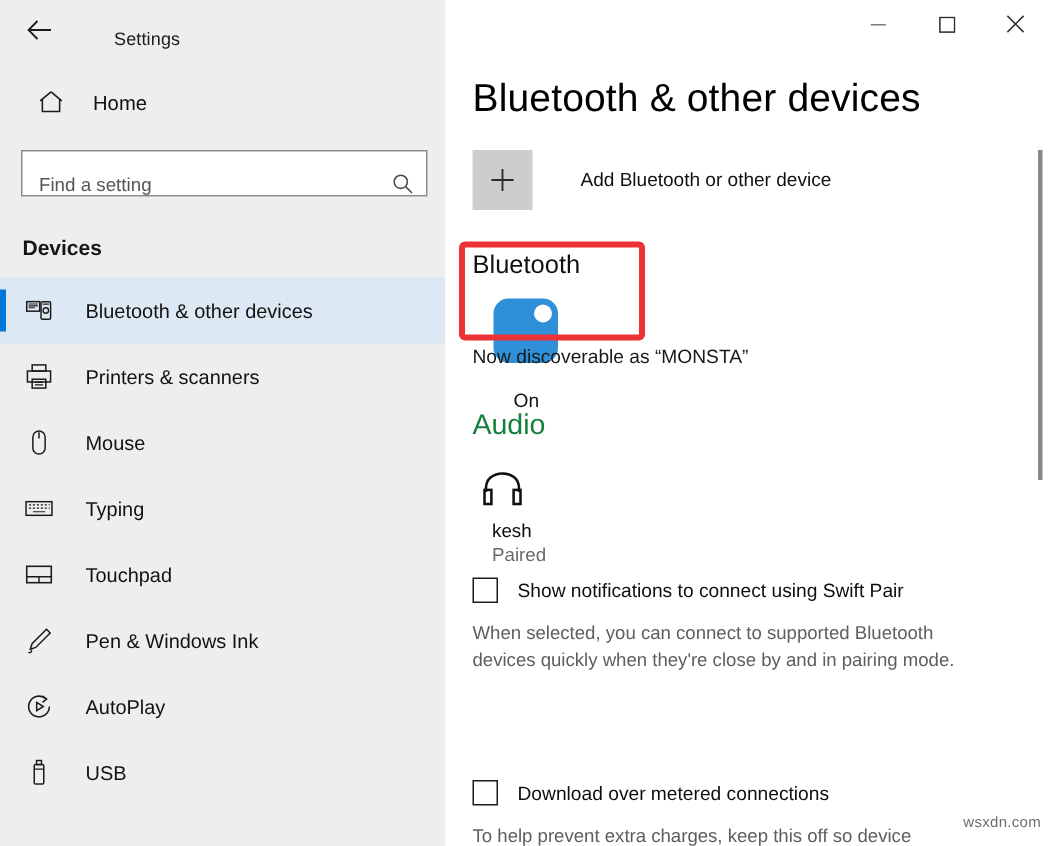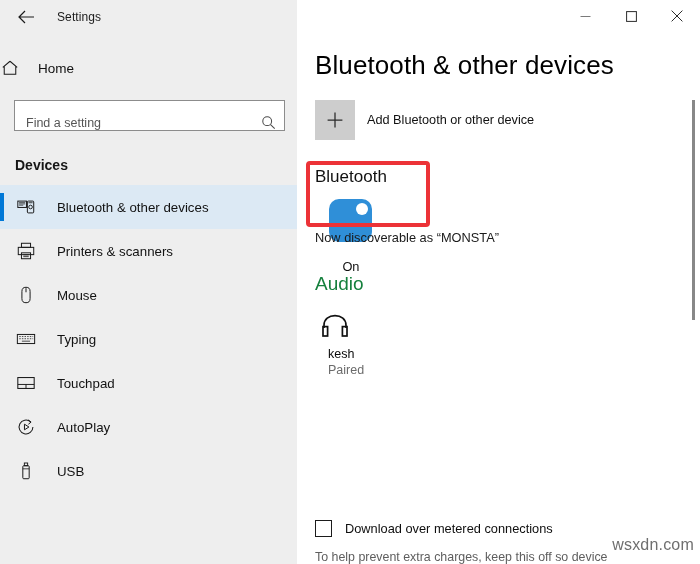--- a/index.html
+++ b/index.html
@@ -20,42 +20,42 @@
   .sidebar {
     width: 297px;
     height: 564px;
     background: #eeeeee;
     position: relative;
     flex: 0 0 297px;
   }
   .titlebar {
     height: 33px;
     display: flex;
-    align-items: center;
+    align-items: flex-end;
     padding-left: 12px;
-    gap: 17px;
+    gap: 36px;
   }
   .back-btn {
     width: 28px; height: 26px;
     display: flex; align-items: center; justify-content: center;
     cursor: default;
   }
   .back-btn svg { display: block; }
   .settings-title {
     font-size: 12px;
     color: #1b1b1b;
     letter-spacing: .1px;
   }
 
   .home-row {
     display: flex;
     align-items: center;
     height: 34px;
     margin-top: 18px;
-    padding-left: 0;
+    padding-left: 24px;
     gap: 18px;
     cursor: default;
   }
   .home-icon { width: 20px; height: 20px; display:flex; align-items:center; justify-content:center; }
   .home-label { font-size: 13.5px; color: #111; }
 
   .search-wrap {
     margin: 15px 12px 0 14px;
     height: 31px;
     background: #fff;
@@ -145,21 +145,21 @@
     align-items: center;
     cursor: default;
   }
   .add-box {
     width: 40px; height: 40px;
     background: #cdcdcd;
     display: flex; align-items: center; justify-content: center;
     flex: 0 0 40px;
   }
   .add-label {
-    margin-left: 12px;
+    margin-left: 32px;
     font-size: 12.7px;
     color: #111;
   }
 
   .bt-block {
     position: absolute;
     left: 18px; top: 167px;
   }
   .bt-label { font-size: 17px; color: #111; }
   .bt-toggle-row {
@@ -264,21 +264,21 @@
     top: 68px;
     width: 3px;
     height: 220px;
     background: #888888;
     cursor: default;
   }
 
   .watermark {
     position: absolute;
     right: 6px; bottom: 10px;
-    font-size: 16px;
+    font-size: 10px;
     color: #6f6f6f;
     letter-spacing: .2px;
   }
 </style>
 </head>
 <body>
 
 <div id="app">
 
   <div class="sidebar">
@@ -365,20 +365,29 @@
       <div class="nav-item">
         <span class="nav-icon">
           <svg width="20" height="20" viewBox="0 0 22 22">
             <rect x="2" y="5" width="18" height="12" fill="none" stroke="#1b1b1b" stroke-width="1.15"></rect>
             <path d="M2 12.6h18M11 12.6v4.4" stroke="#1b1b1b" stroke-width="1.05"></path>
           </svg>
         </span>
         <span class="nav-label">Touchpad</span>
       </div>
 
+      <div class="nav-item">
+        <span class="nav-icon">
+          <svg width="20" height="20" viewBox="0 0 22 22">
+            <path d="M16.5 2.8 L19.2 5.5 L8.6 16.1 L4.6 17.4 L5.9 13.4 Z" fill="none" stroke="#1b1b1b" stroke-width="1.1"></path>
+            <path d="M3.2 19.6c1.4.8 2.8-.3 2.3-1.6" fill="none" stroke="#1b1b1b" stroke-width="1"></path>
+          </svg>
+        </span>
+        <span class="nav-label">Pen &amp; Windows Ink</span>
+      </div>
 
       <div class="nav-item">
         <span class="nav-icon">
           <svg width="20" height="20" viewBox="0 0 22 22">
             <path d="M18.6 11a7.6 7.6 0 1 1-2.6-5.7" fill="none" stroke="#1b1b1b" stroke-width="1.15"></path>
             <path d="M13.4 3.2 L16.6 5.6 L13.6 8" fill="none" stroke="#1b1b1b" stroke-width="1.1"></path>
             <path d="M9.3 7.9 L14.2 11 L9.3 14.1 Z" fill="none" stroke="#1b1b1b" stroke-width="1.1"></path>
           </svg>
         </span>
         <span class="nav-label">AutoPlay</span>
@@ -450,20 +459,27 @@
           <rect x="3" y="13.6" width="4.6" height="9.4" fill="none" stroke="#111" stroke-width="1.7"></rect>
           <rect x="22.4" y="13.6" width="4.6" height="9.4" fill="none" stroke="#111" stroke-width="1.7"></rect>
         </svg>
       </div>
       <div class="device-text">
         <div class="device-name">kesh</div>
         <div class="device-status">Paired</div>
       </div>
     </div>
 
+    <div class="check-block swift">
+      <div class="check-row">
+        <span class="checkbox"></span>
+        <span class="check-label">Show notifications to connect using Swift Pair</span>
+      </div>
+      <div class="check-desc">When selected, you can connect to supported Bluetooth devices quickly when they're close by and in pairing mode.</div>
+    </div>
 
     <div class="check-block metered">
       <div class="check-row">
         <span class="checkbox"></span>
         <span class="check-label">Download over metered connections</span>
       </div>
       <div class="check-desc">To help prevent extra charges, keep this off so device software</div>
     </div>
 
     <div class="scrollbar-track">

